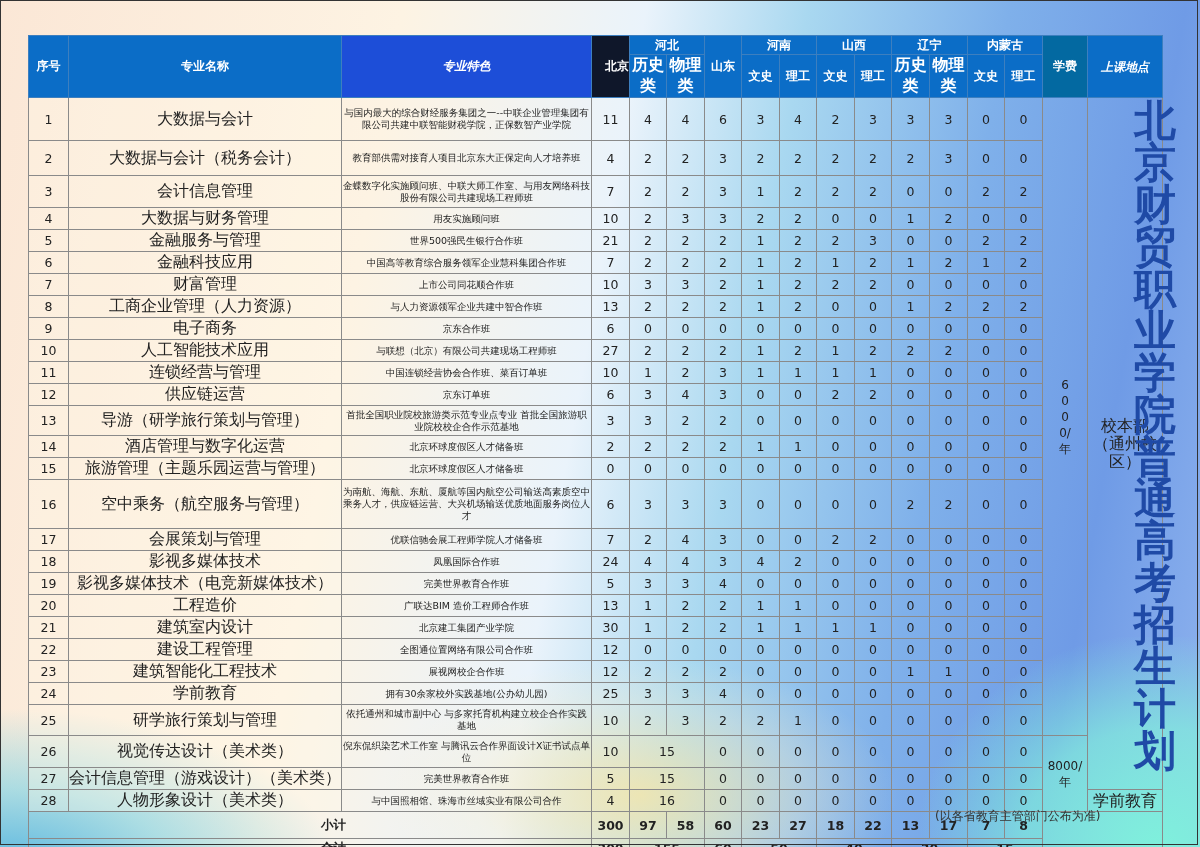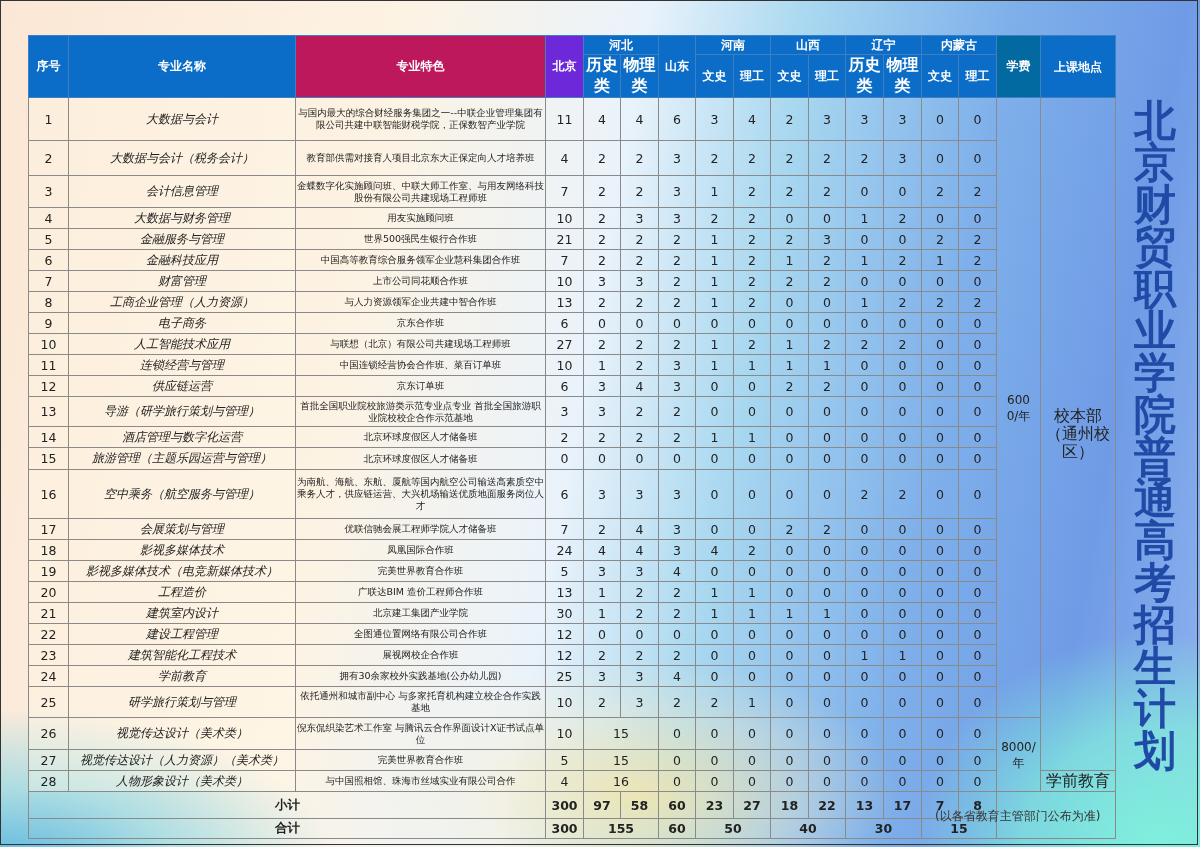--- a/index.html
+++ b/index.html
@@ -18,22 +18,22 @@
 
   table.plan {
     position:absolute; left:28px; top:35px; border-collapse:collapse; table-layout:fixed;
     font-size:12px; color:#222;
   }
   table.plan td, table.plan th { border:1px solid #8a8a8a; padding:0; text-align:center; vertical-align:middle; overflow:hidden; }
   table.plan th { background:#0b6dc7; color:#fff; font-weight:bold; border-color:#3d7fbf; }
   th.h1 { height:18px; font-size:12px; }
   th.h2 { height:17px; font-size:16px; }
   th.h2.wide { font-size:12px; }
-  th.tall { font-size:12px; line-height:14px; }
-  td.name { text-align:left; padding-left:3px; font-size:12px; white-space:nowrap;font-style:italic; }
+  th.tall { font-size:12px; line-height:14px;font-style:italic; }
+  td.name { text-align:left; padding-left:3px; font-size:16px; white-space:nowrap; }
   td.feat { text-align:left; padding-left:2px; font-size:9.5px; line-height:12px; }
   td.num { font-size:12.5px; }
   td.tuition { font-size:12px; line-height:16px; }
   td.campus { font-size:16px; line-height:18px; }
   tr.sum td { font-weight:bold; font-size:12.5px; }
   tr.sum td.label { text-align:center; padding-left:300px; }
   .left-cols { background:rgba(255,248,232,0.35); }
 
   .vtitle {
     position:absolute; left:1125px; top:100px; width:60px; height:660px;
@@ -67,22 +67,22 @@
     <col style="width:38px">
       <col style="width:37px">
       <col style="width:38px">
     <col style="width:44px">
       <col style="width:75px">
   </colgroup>
   <thead>
     <tr>
       <th class="h1" rowspan="2" style="background: rgb(11, 109, 199); color: rgb(255, 255, 255);">序号</th>
       <th class="h1" rowspan="2" style="background: rgb(11, 109, 199); color: rgb(255, 255, 255);">专业名称</th>
-      <th class="h1" rowspan="2" style="background: #be185d; color: rgb(255, 255, 255);">专业特色</th>
-      <th class="h1" rowspan="2" style="background: #6d28d9; color: rgb(255, 255, 255);">北京</th>
+      <th class="h1" rowspan="2" style="background: #1d4ed8; color: rgb(255, 255, 255); font-style: italic;">专业特色</th>
+      <th class="h1" rowspan="2" style="background: #0f172a; color: rgb(255, 255, 255); text-align: right;">北京</th>
       <th class="h1" colspan="2" style="background: rgb(11, 109, 199); color: rgb(255, 255, 255);">河北</th>
       <th class="h1" rowspan="2" style="background: rgb(11, 109, 199); color: rgb(255, 255, 255);">山东</th>
       <th class="h1" colspan="2" style="background: rgb(11, 109, 199); color: rgb(255, 255, 255);">河南</th>
       <th class="h1" colspan="2" style="background: rgb(11, 109, 199); color: rgb(255, 255, 255);">山西</th>
       <th class="h1" colspan="2" style="background: rgb(11, 109, 199); color: rgb(255, 255, 255);">辽宁</th>
       <th class="h1" colspan="2" style="background: rgb(11, 109, 199); color: rgb(255, 255, 255);">内蒙古</th>
       <th class="h1" rowspan="2" style="background: #0369a1; color: rgb(255, 255, 255);">学费</th>
       <th class="h1 tall" rowspan="2" style="background: rgb(11, 109, 199); color: rgb(255, 255, 255);">上课地点</th>
     </tr>
     <tr>
@@ -108,21 +108,21 @@
         <td class="num">4</td>
         <td class="num">6</td>
         <td class="num">3</td>
         <td class="num">4</td>
         <td class="num">2</td>
         <td class="num">3</td>
         <td class="num">3</td>
         <td class="num">3</td>
         <td class="num">0</td>
         <td class="num">0</td>
-        <td class="tuition" rowspan="25" style="word-break: break-all; padding: 0px 8px;">6000/年</td>
+        <td class="tuition" rowspan="25" style="word-break: break-all; padding: 0px 16px;">6000/年</td>
         <td class="campus" rowspan="27" style="word-break: break-all; padding: 0px 4px;">校本部（通州校区）</td>
       </tr>
       <tr style="height: 35px;">
         <td class="num left-cols">2</td>
         <td class="name left-cols">大数据与会计（税务会计）</td>
         <td class="feat">教育部供需对接育人项目北京东大正保定向人才培养班</td>
         <td class="num">4</td>
         <td class="num">2</td>
         <td class="num">2</td>
         <td class="num">3</td>
@@ -538,21 +538,21 @@
         <td class="num">0</td>
         <td class="num">0</td>
         <td class="num">0</td>
         <td class="num">0</td>
         <td class="num">0</td>
         <td class="num">0</td>
         <td class="tuition" rowspan="3" style="word-break: break-all; padding: 0px 4px;">8000/年</td>
       </tr>
       <tr style="height: 21px;">
         <td class="num left-cols">27</td>
-        <td class="name left-cols">视觉传达设计（人力资源）（美术类）</td>
+        <td class="name left-cols">会计信息管理（游戏设计）（美术类）</td>
         <td class="feat">完美世界教育合作班</td>
         <td class="num">5</td>
         <td class="num" colspan="2">15</td>
         <td class="num">0</td>
         <td class="num">0</td>
         <td class="num">0</td>
         <td class="num">0</td>
         <td class="num">0</td>
         <td class="num">0</td>
         <td class="num">0</td>

